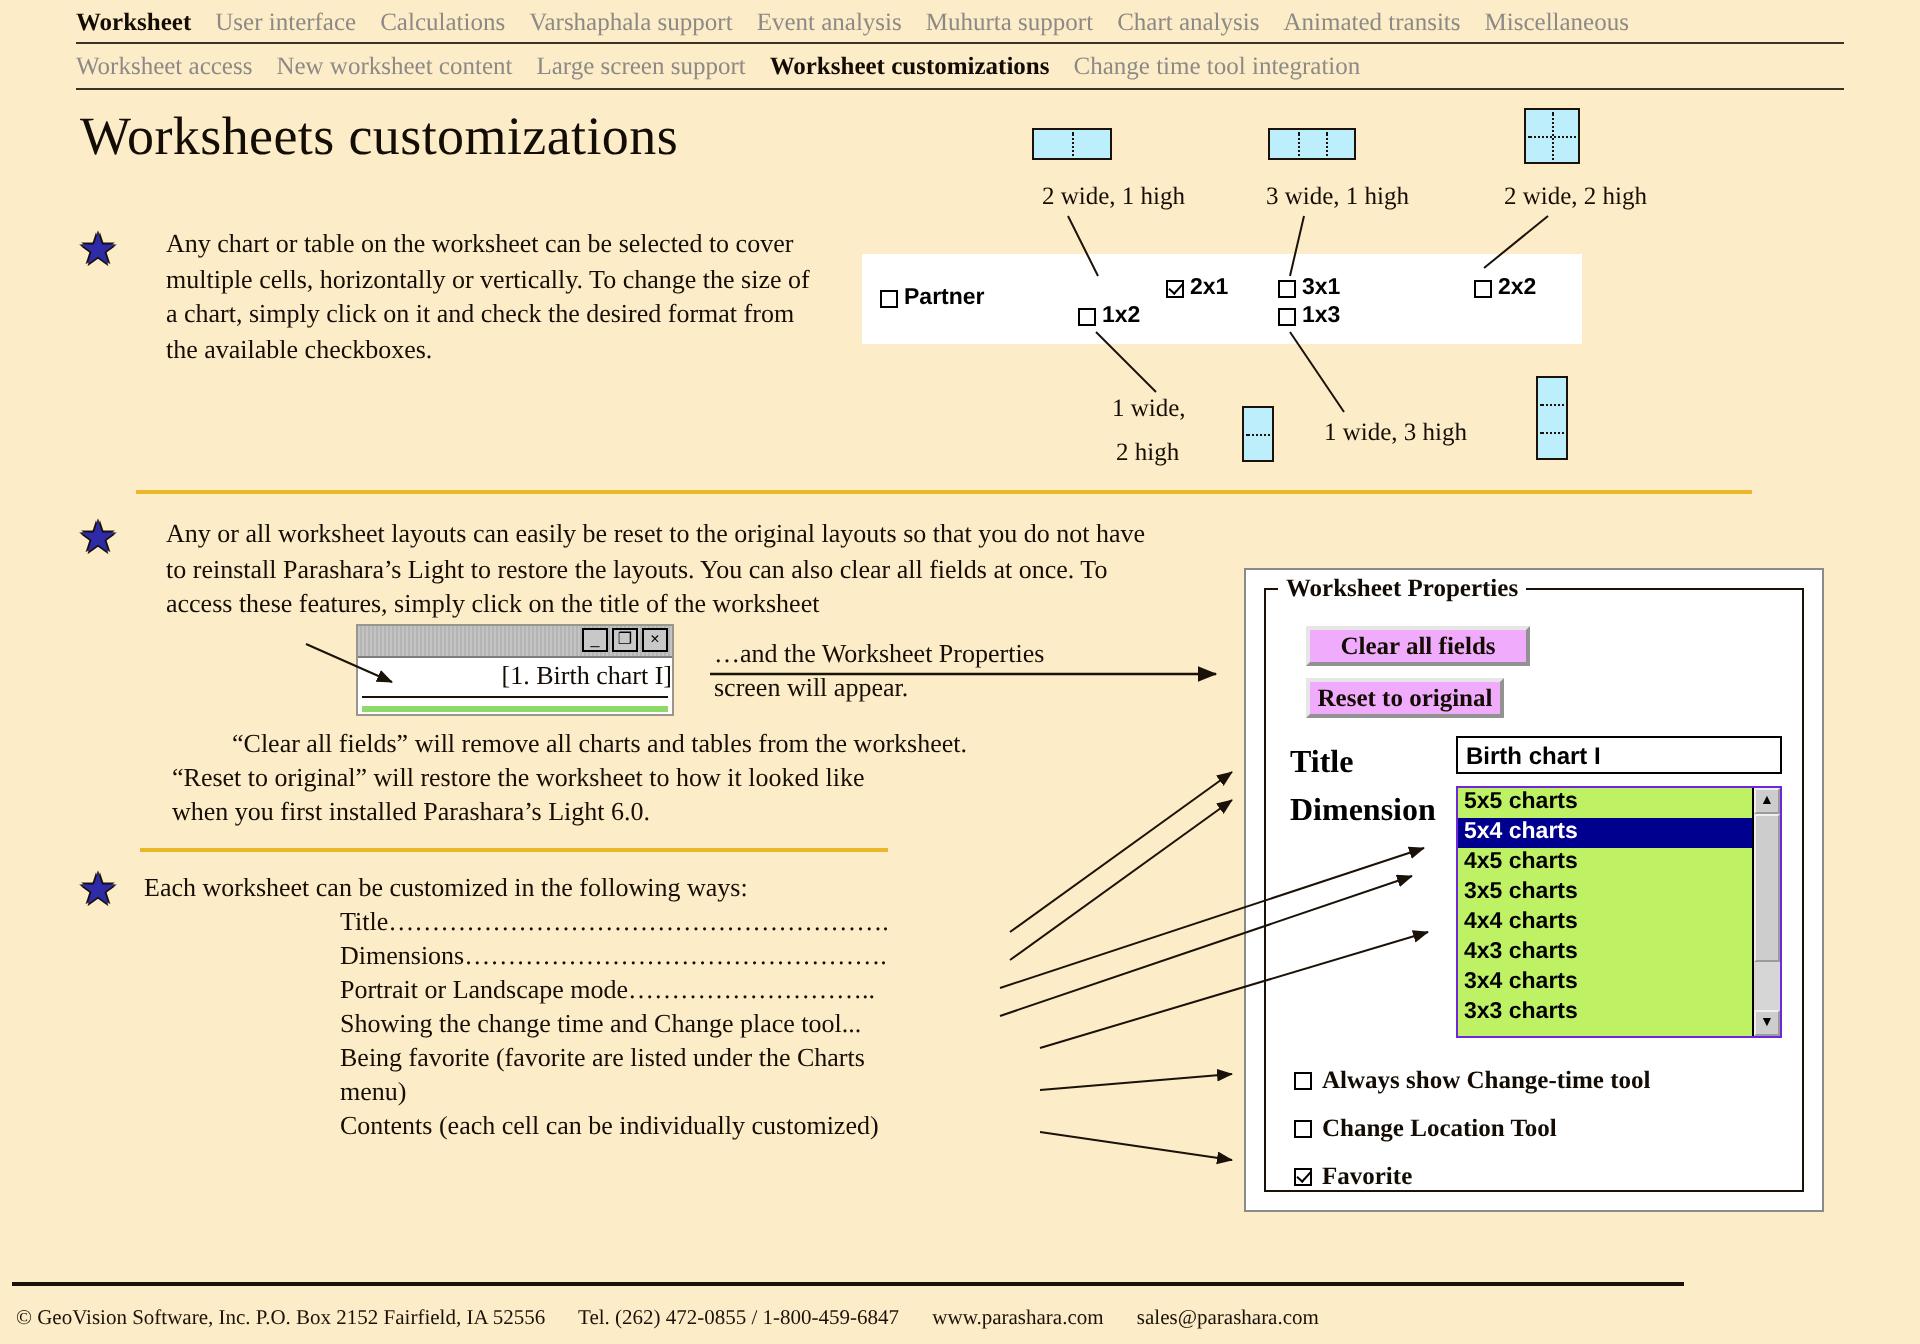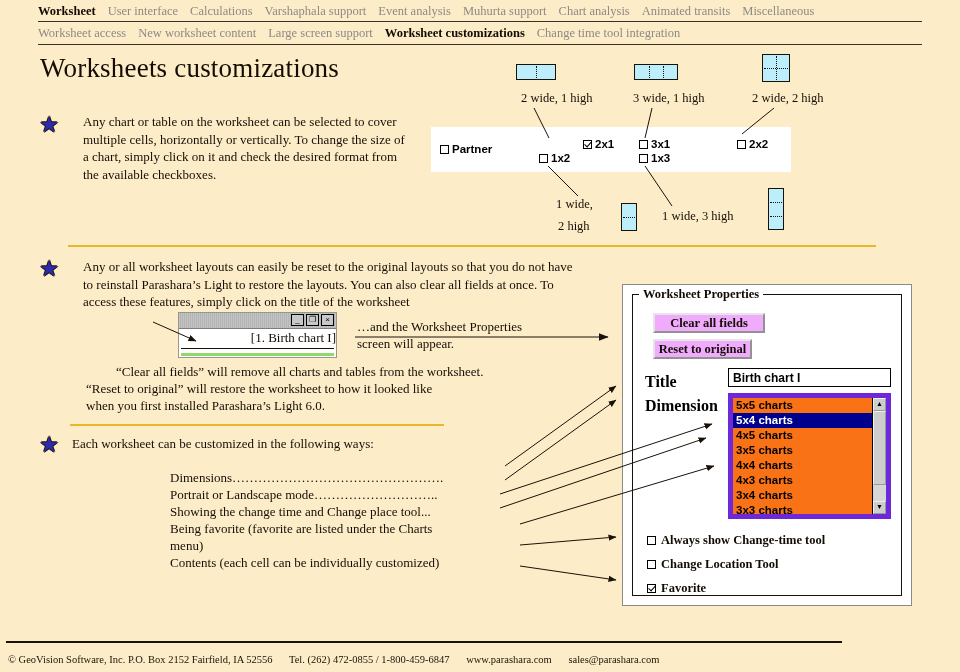--- a/index.html
+++ b/index.html
@@ -85,21 +85,21 @@
   .wplegend{position:absolute;left:16px;top:2px;background:#ffffff;padding:0 4px;
       font-size:12.5px;font-weight:bold;color:#120c04;font-family:"Liberation Serif",serif;}
   .wpbtn{position:absolute;background:#f0abfc;border:2px outset #e6e6e6;
       font-family:"Liberation Serif",serif;font-weight:bold;font-size:12.5px;
       color:#120c04;text-align:center;box-sizing:border-box;cursor:pointer;}
   .wplabel{position:absolute;font-size:16px;font-weight:bold;color:#000000;
       font-family:"Liberation Serif",serif;}
   .wpinput{position:absolute;background:#fff;border:1px solid #000;box-sizing:border-box;
       font-family:"Liberation Sans",sans-serif;font-weight:bold;font-size:12px;
       color:#000;padding:2px 4px;}
-  .wplist{position:absolute;background:#f97316;border:5px solid #6d28d9;box-sizing:border-box;
+  .wplist{position:absolute;background:#bef264;border:1px solid #6d28d9;box-sizing:border-box;
       overflow:hidden;}
   .wpopt{font-family:"Liberation Sans",sans-serif;font-weight:bold;font-size:11.5px;
       color:#000;height:15px;line-height:15px;padding-left:3px;white-space:nowrap;}
   .wpopt.sel{background:#00008f;color:#fff;}
   .wpscroll{position:absolute;right:0;top:0;bottom:0;width:14px;background:#d6d6d6;
       border-left:1px solid #000;box-sizing:border-box;}
   .wpscroll .sbtn{position:absolute;left:0;right:0;height:13px;background:#cdcdcd;
       border:1px outset #efefef;box-sizing:border-box;font-size:7px;text-align:center;
       line-height:11px;color:#000;}
   .wpscroll .thumb{position:absolute;left:0;right:0;top:13px;height:74px;
@@ -232,20 +232,21 @@
 
   <div class="para" style="left:86px;top:363px;width:520px;margin-left:30px;">“Clear all fields” will remove all charts and tables from the worksheet.</div>
   <div class="para" style="left:86px;top:380px;width:520px;">“Reset to original” will restore the worksheet to how it looked like</div>
   <div class="para" style="left:86px;top:397px;width:520px;">when you first installed Parashara’s Light 6.0.</div>
 
   <div class="divider" style="left:70px;top:424px;width:374px;"></div>
 
   <div class="star" style="left:38px;top:434px;">★</div>
   <div class="para" style="left:72px;top:435px;width:430px;">Each worksheet can be customized in the following ways:</div>
 
+  <div class="para" style="left:170px;top:452px;width:360px;">Title………………………………………………….</div>
   <div class="para" style="left:170px;top:469px;width:360px;">Dimensions………………………………………….</div>
   <div class="para" style="left:170px;top:486px;width:360px;">Portrait or Landscape mode………………………..</div>
   <div class="para" style="left:170px;top:503px;width:360px;">Showing the change time and Change place tool...</div>
   <div class="para" style="left:170px;top:520px;width:360px;">Being favorite (favorite are listed under the Charts</div>
   <div class="para" style="left:170px;top:537px;width:360px;">menu)</div>
   <div class="para" style="left:170px;top:554px;width:400px;">Contents (each cell can be individually customized)</div>
 
   <div class="wp">
     <div class="wpinner"></div>
     <div class="wplegend">Worksheet Properties</div>

